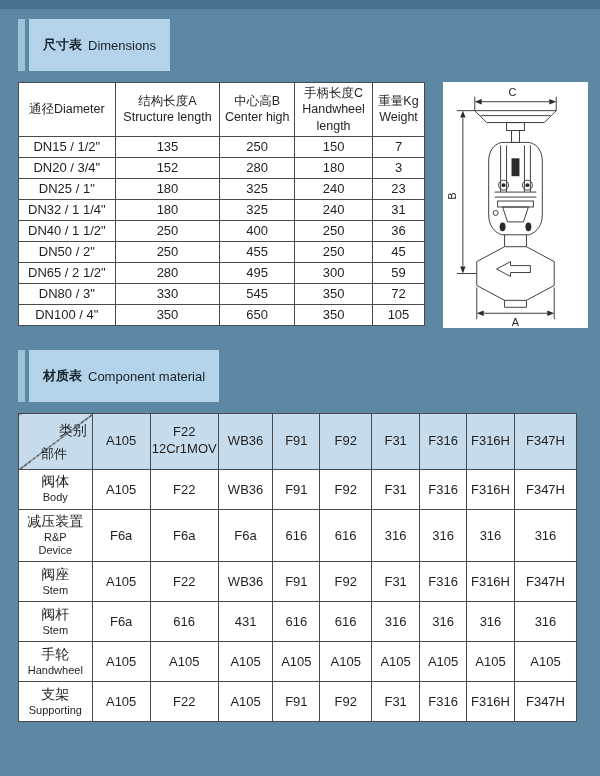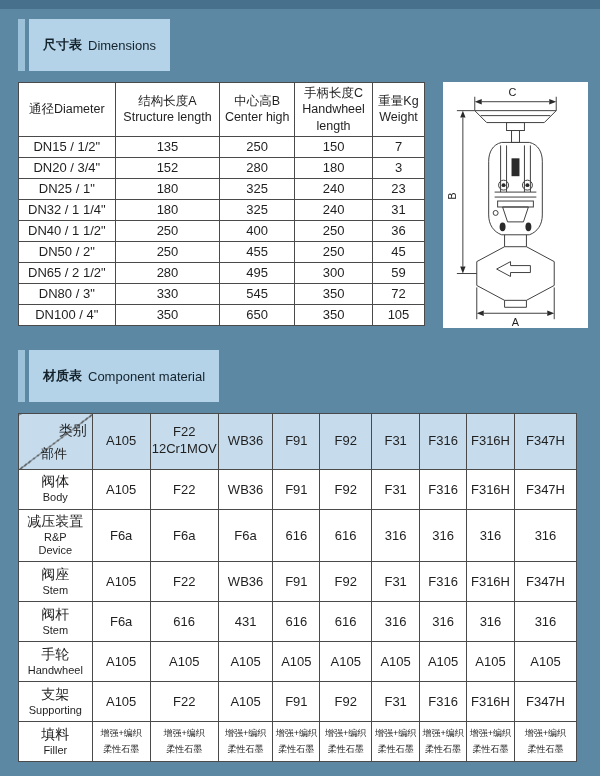--- a/index.html
+++ b/index.html
@@ -333,40 +333,16 @@
         <td>A105</td>
         <td>F22</td>
         <td>A105</td>
         <td>F91</td>
         <td>F92</td>
         <td>F31</td>
         <td>F316</td>
         <td>F316H</td>
         <td>F347H</td>
       </tr>
-      <tr class="filler-row">
-        <th>
-          <span class="zh">填料</span>
-          <span class="en">Filler</span>
-        </th>
-        <td>增强+编织
-柔性石墨</td>
-        <td>增强+编织
-柔性石墨</td>
-        <td>增强+编织
-柔性石墨</td>
-        <td>增强+编织
-柔性石墨</td>
-        <td>增强+编织
-柔性石墨</td>
-        <td>增强+编织
-柔性石墨</td>
-        <td>增强+编织
-柔性石墨</td>
-        <td>增强+编织
-柔性石墨</td>
-        <td>增强+编织
-柔性石墨</td>
-      </tr>
     </tbody>
   </table>
 
 </div>
 
 </body></html>

